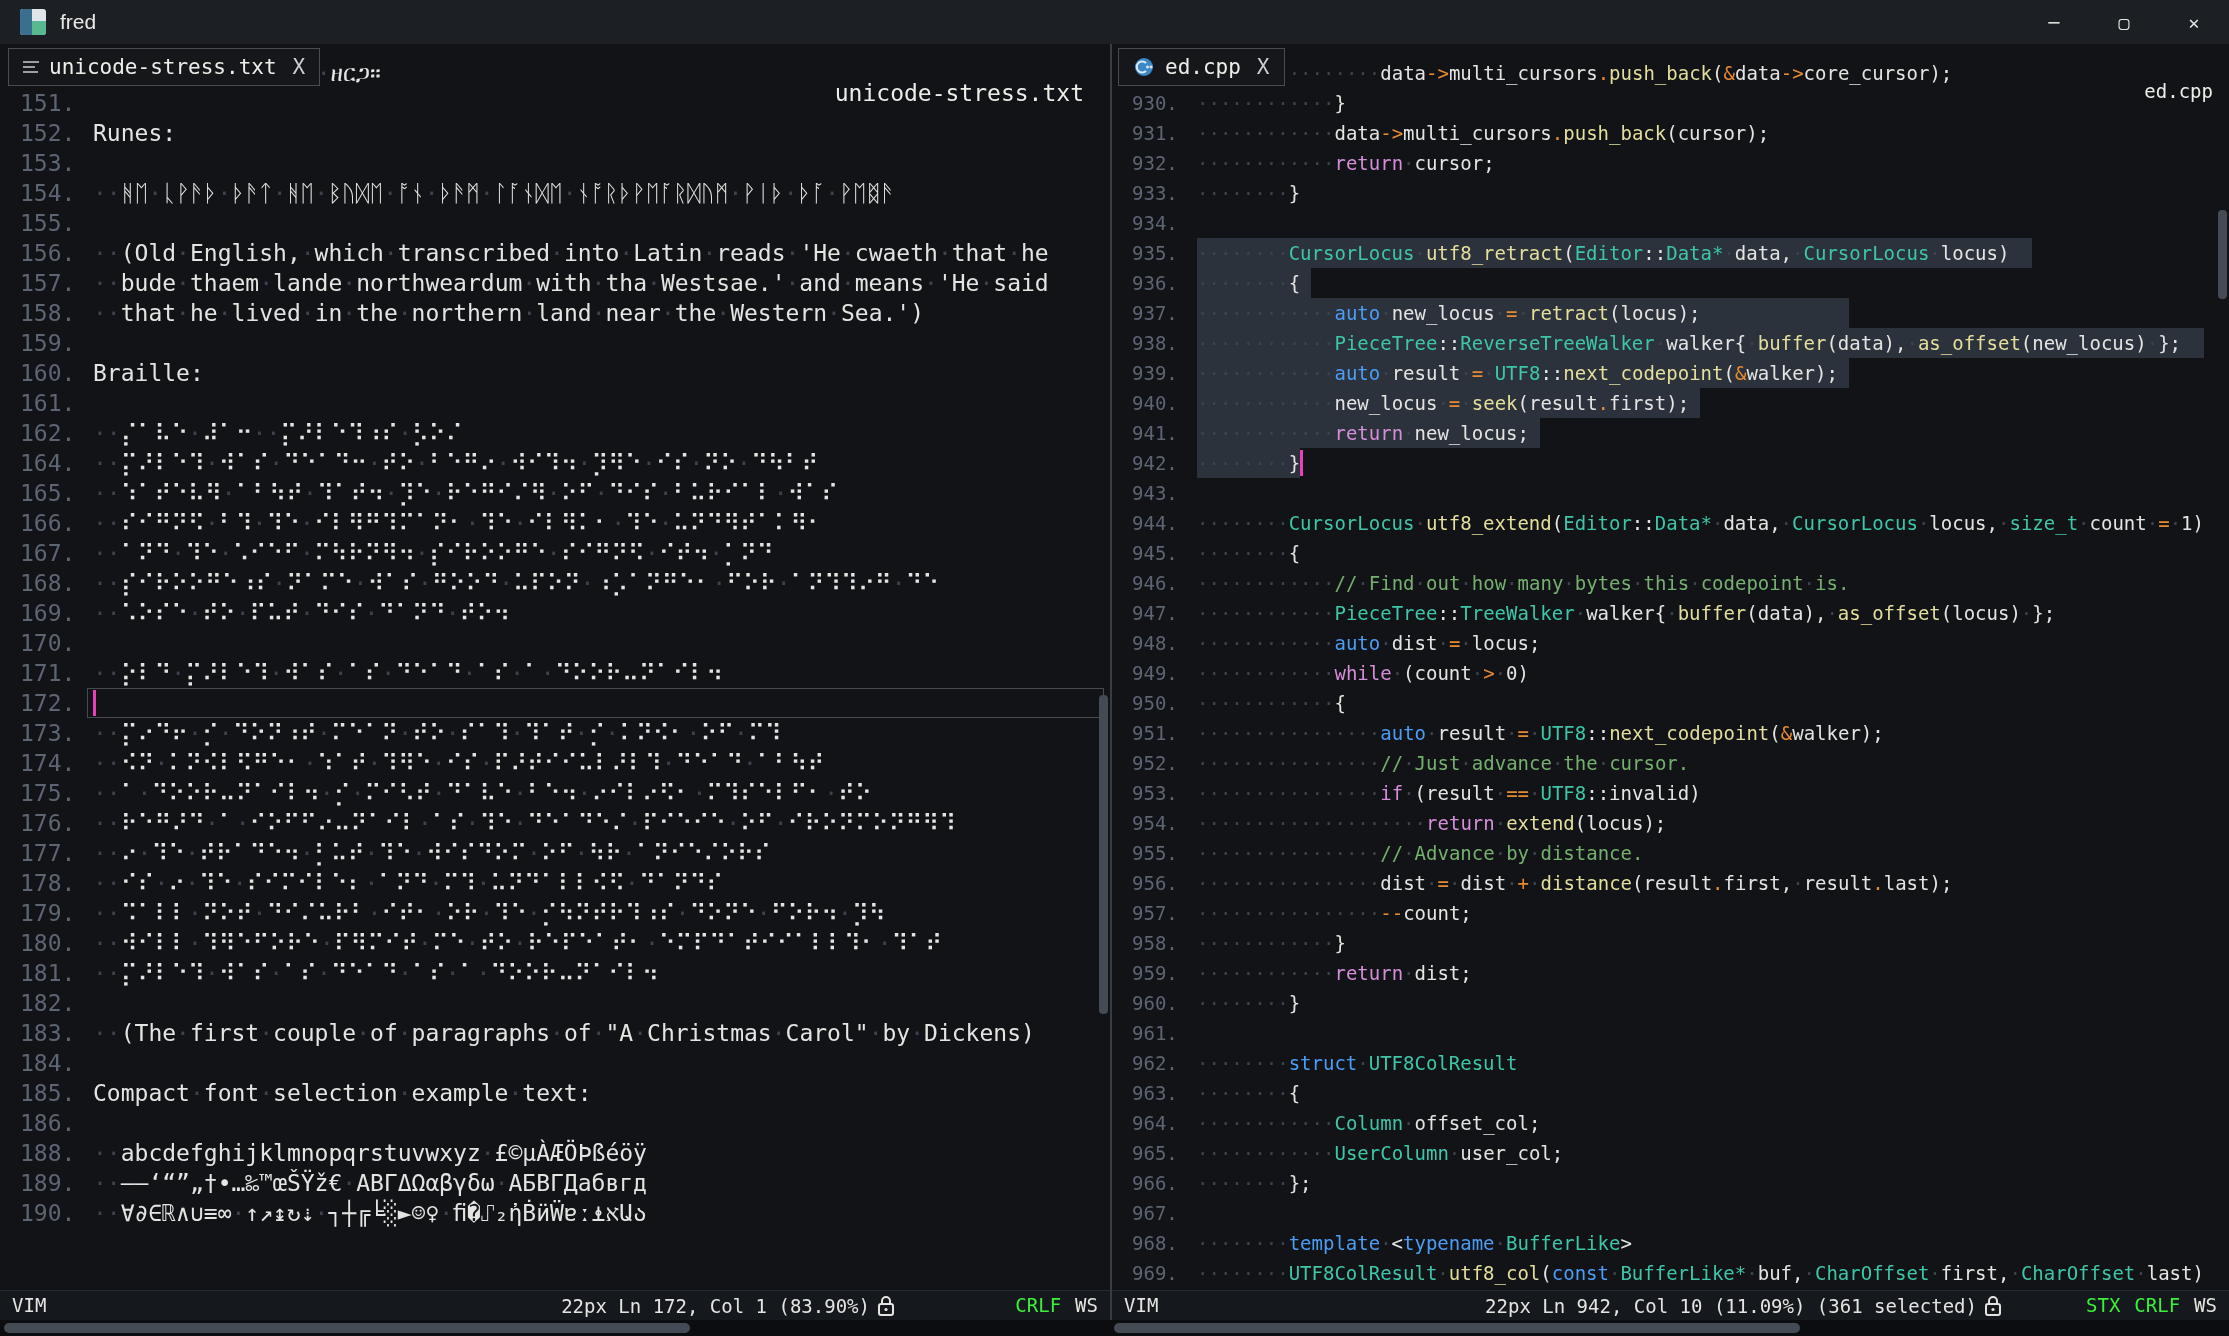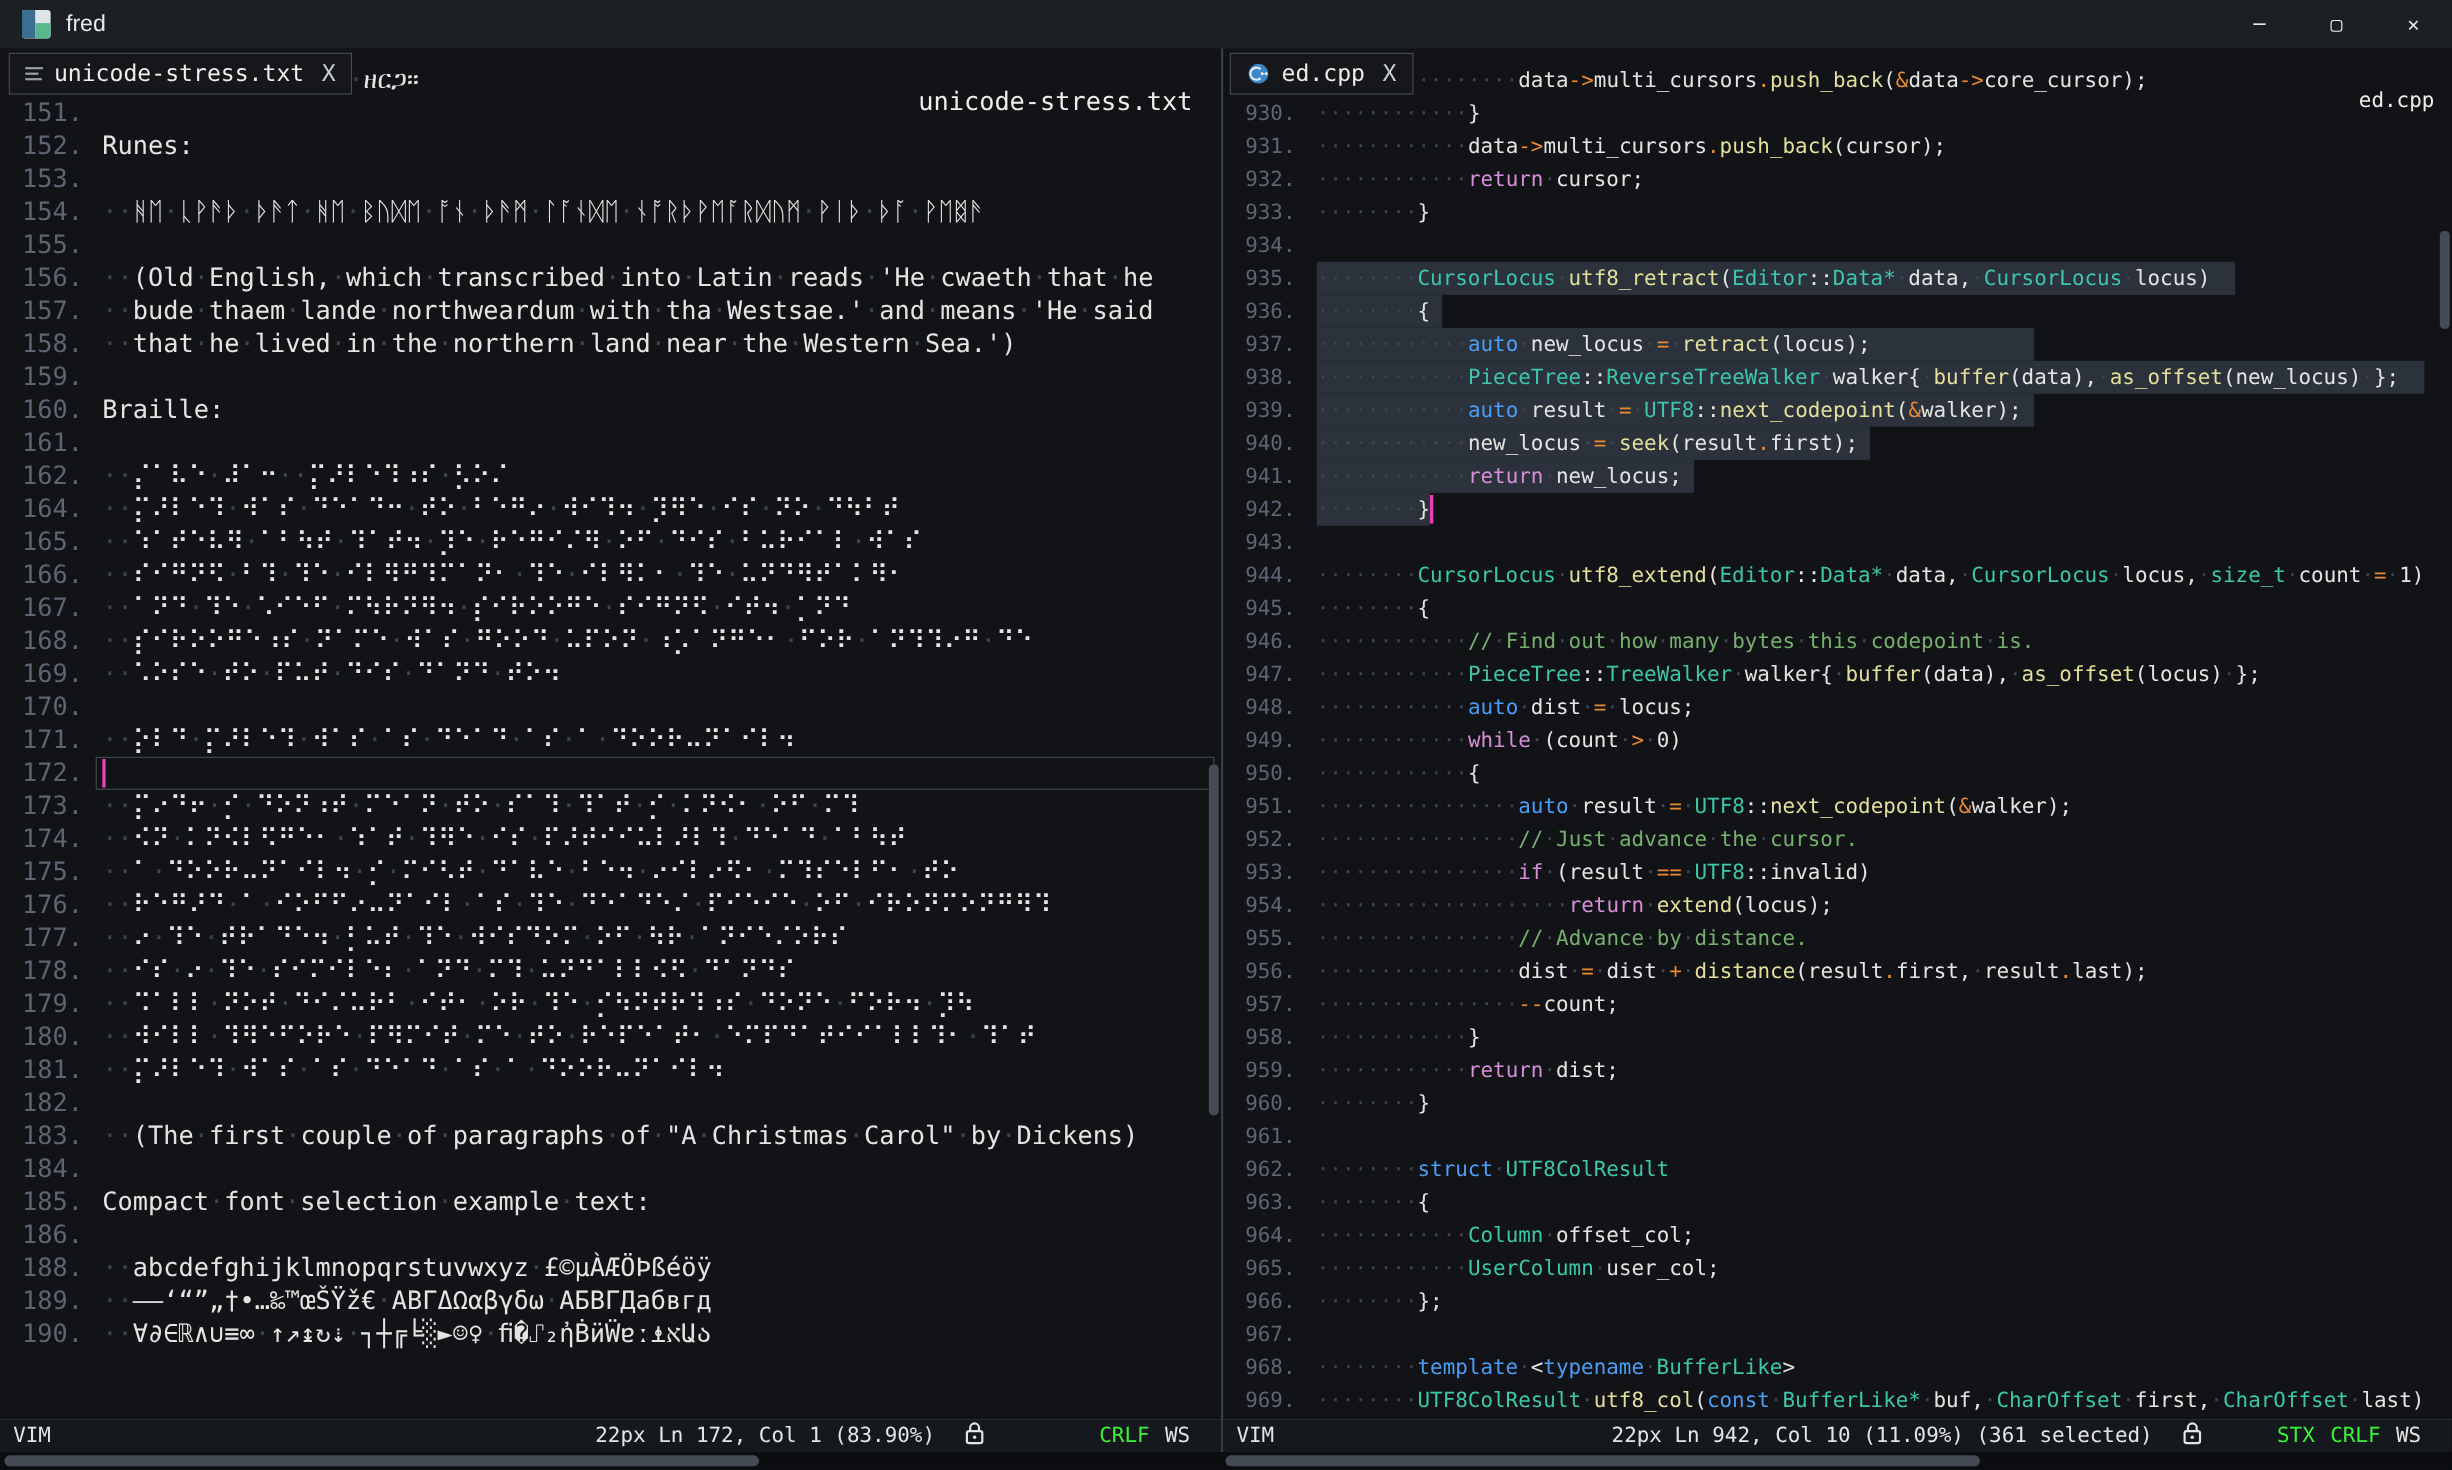--- a/index.html
+++ b/index.html
@@ -52,24 +52,24 @@
   .txt-icon{display:inline-block;width:16px;}
   .txt-icon div{height:2px;background:#9aa0a8;margin:3px 0;}
   .txt-icon div:nth-child(2){width:12px;}
   .txt-icon div:nth-child(3){width:15px;}
   .fname-overlay{position:absolute;top:36px;z-index:4;color:#eceee9;}
   .pane.left .fname-overlay{right:26px;font-size:23px;}
   .pane.right .fname-overlay{right:16px;font-size:19px;}
   .statusbar{position:absolute;left:0;right:0;bottom:0;height:30px;background:var(--statusbar-bg);
     border-top:1px solid #272b31;font-size:19px;line-height:29px;}
   .sb-mode{position:absolute;left:12px;}
-  .sb-pos{position:absolute;display:flex;align-items:flex-start;gap:26px;height:30px;}
+  .sb-pos{position:absolute;display:flex;align-items:center;gap:6px;height:30px;}
   .pane.left .sb-pos{right:214px;}
   .pane.right .sb-pos{right:226px;}
-  .sb-eol{position:absolute;right:28px;display:flex;gap:14px;}
+  .sb-eol{position:absolute;right:12px;display:flex;gap:14px;}
   .green{color:var(--status-green);}
   .vscroll{position:absolute;right:2px;width:9px;border-radius:4px;background:var(--thumb);z-index:6;}
   .bottomstrip{position:absolute;left:0;top:1320px;width:2229px;height:16px;background:var(--strip-bg);}
   .hthumb{position:absolute;top:3px;height:10px;border-radius:5px;background:var(--thumb);}
   svg{display:block;}
 </style>
 </head>
 <body>
 
 <div class="titlebar">

